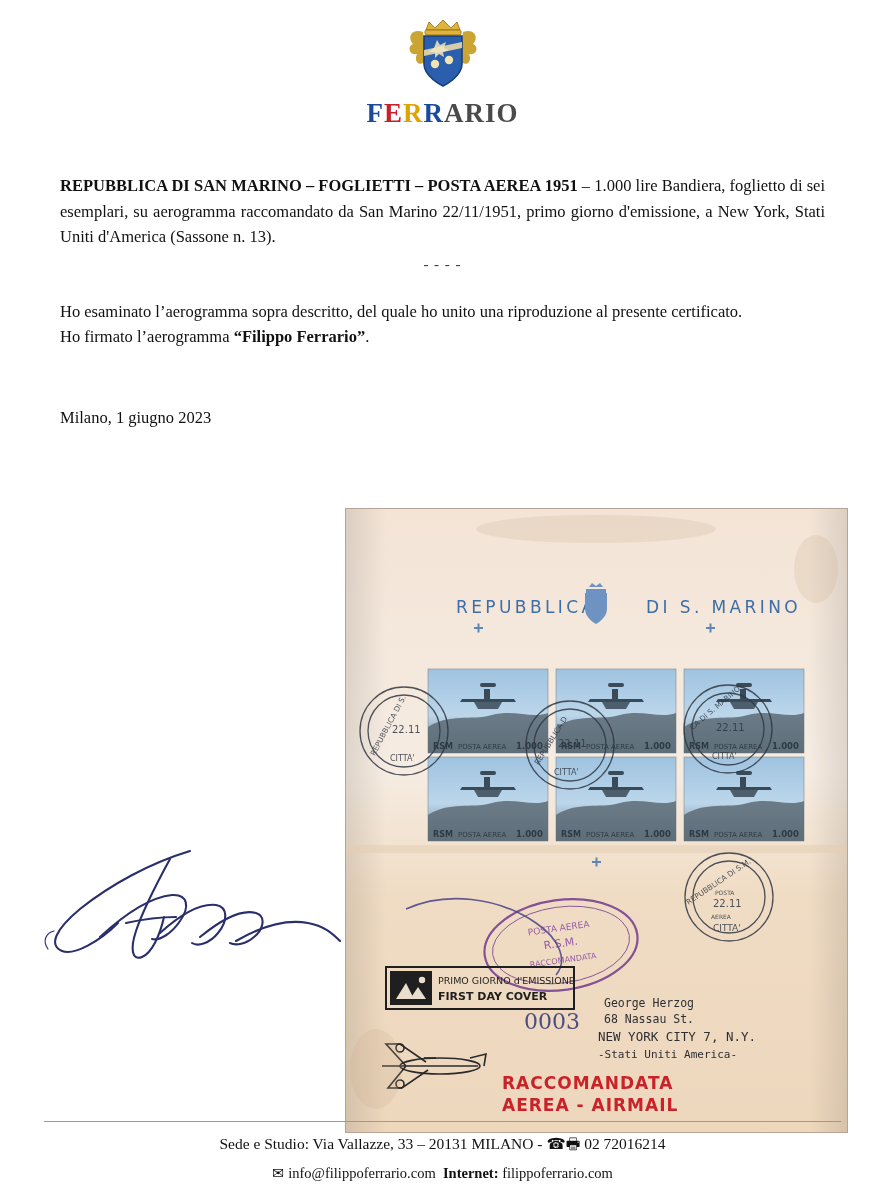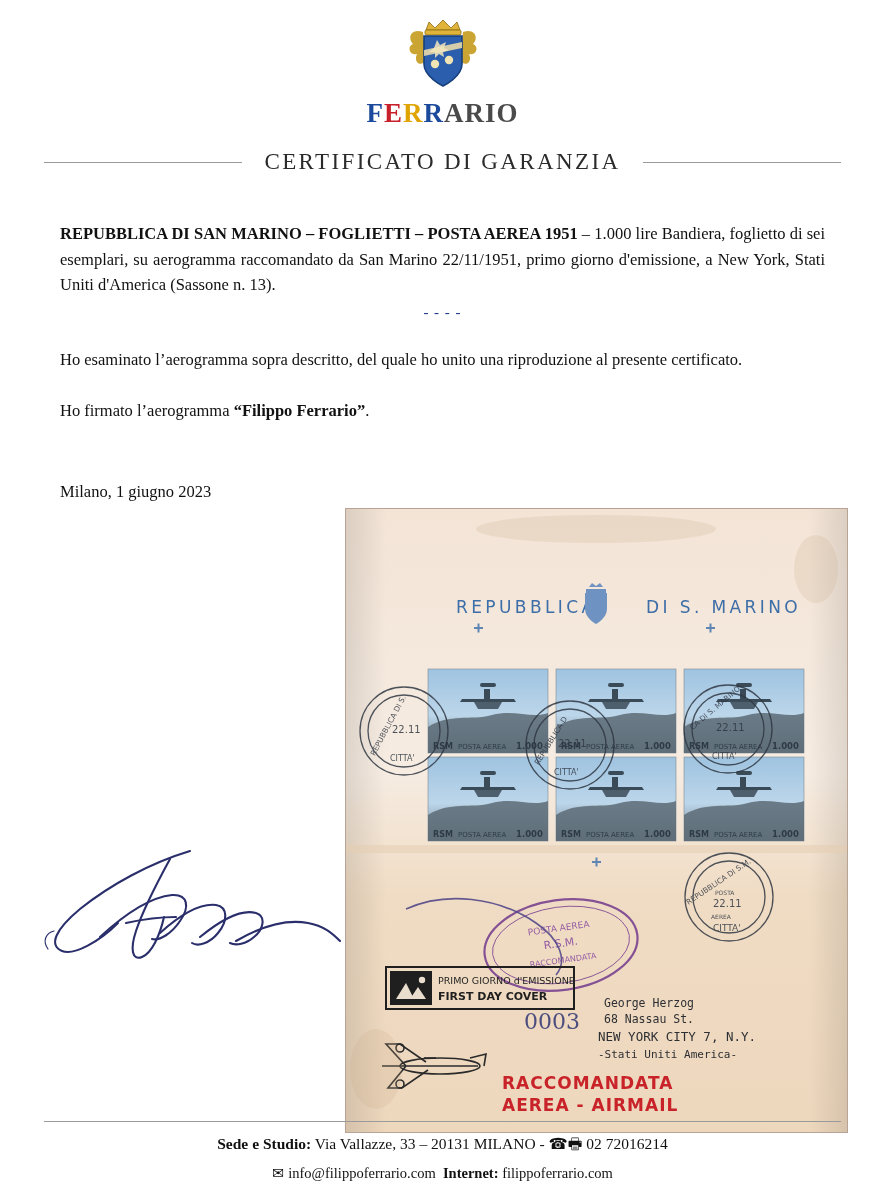--- a/index.html
+++ b/index.html
@@ -95,21 +95,21 @@
     text-align: center;
     letter-spacing: 1px;
     color: #1c3b8a;
     font-size: 15px;
     margin-top: 6px;
     font-family: "Liberation Serif", serif;
   }
 
   .p2 { margin-top: 26px; }
   .p3 { margin-top: 26px; }
-  .p4 { margin-top: 26px; }
+  .p4 { }
 
   .city-date {
     margin-top: 58px;
     font-size: 16.5px;
   }
 
   
   .signature {
     position: absolute;
     left: 40px;
@@ -142,21 +142,21 @@
   }
   .footer .rule {
     height: 1px;
     background: #9a9a9a;
     margin-bottom: 10px;
   }
   .footer-line1 {
     font-size: 15.5px;
     color: #111;
   }
-  .footer-line1 b { font-weight: bold; }
+  .footer-line1 b { font-weight: normal; }
   .footer-line2 {
     font-size: 14.5px;
     color: #111;
     margin-top: 6px;
   }
   .footer-line2 .mail-icon { margin-right: 4px; }
   .ico { font-family: "DejaVu Sans", sans-serif; }
 </style>
 </head>
 <body>
@@ -184,25 +184,20 @@
         <circle cx="42" cy="52" r="4.2" fill="#f0e3b4"></circle>
         <circle cx="56" cy="48" r="4.2" fill="#f0e3b4"></circle>
         <path d="M44 28 l3 5 l6 -3 l-2 6 l5 2 l-6 2 l1 5 l-5 -3 l-4 4 l0 -6 l-6 0 l5 -4 Z" fill="#f2e6bc" opacity="0.85"></path>
       </svg>
     </div>
 
     <div class="brand">
       <span class="c1">F</span><span class="c2">E</span><span class="c3">R</span><span class="c4">R</span><span class="c5">ARIO</span>
     </div>
 
-    <div class="title-row">
-      <div class="rule"></div>
-      <div class="doc-title">CERTIFICATO DI GARANZIA</div>
-      <div class="rule"></div>
-    </div>
   </div>
 
   <div class="body-wrap">
 
     <div class="para lead">
       <b>REPUBBLICA DI SAN MARINO – FOGLIETTI – POSTA AEREA 1951</b><span> – 1.000 lire Bandiera, foglietto di sei esemplari, su aerogramma raccomandato da San Marino 22/11/1951, primo giorno d'emissione, a New York, Stati Uniti d'America (Sassone n. 13).</span>
     </div>
 
     <div class="dashes">- - - -</div>
 

